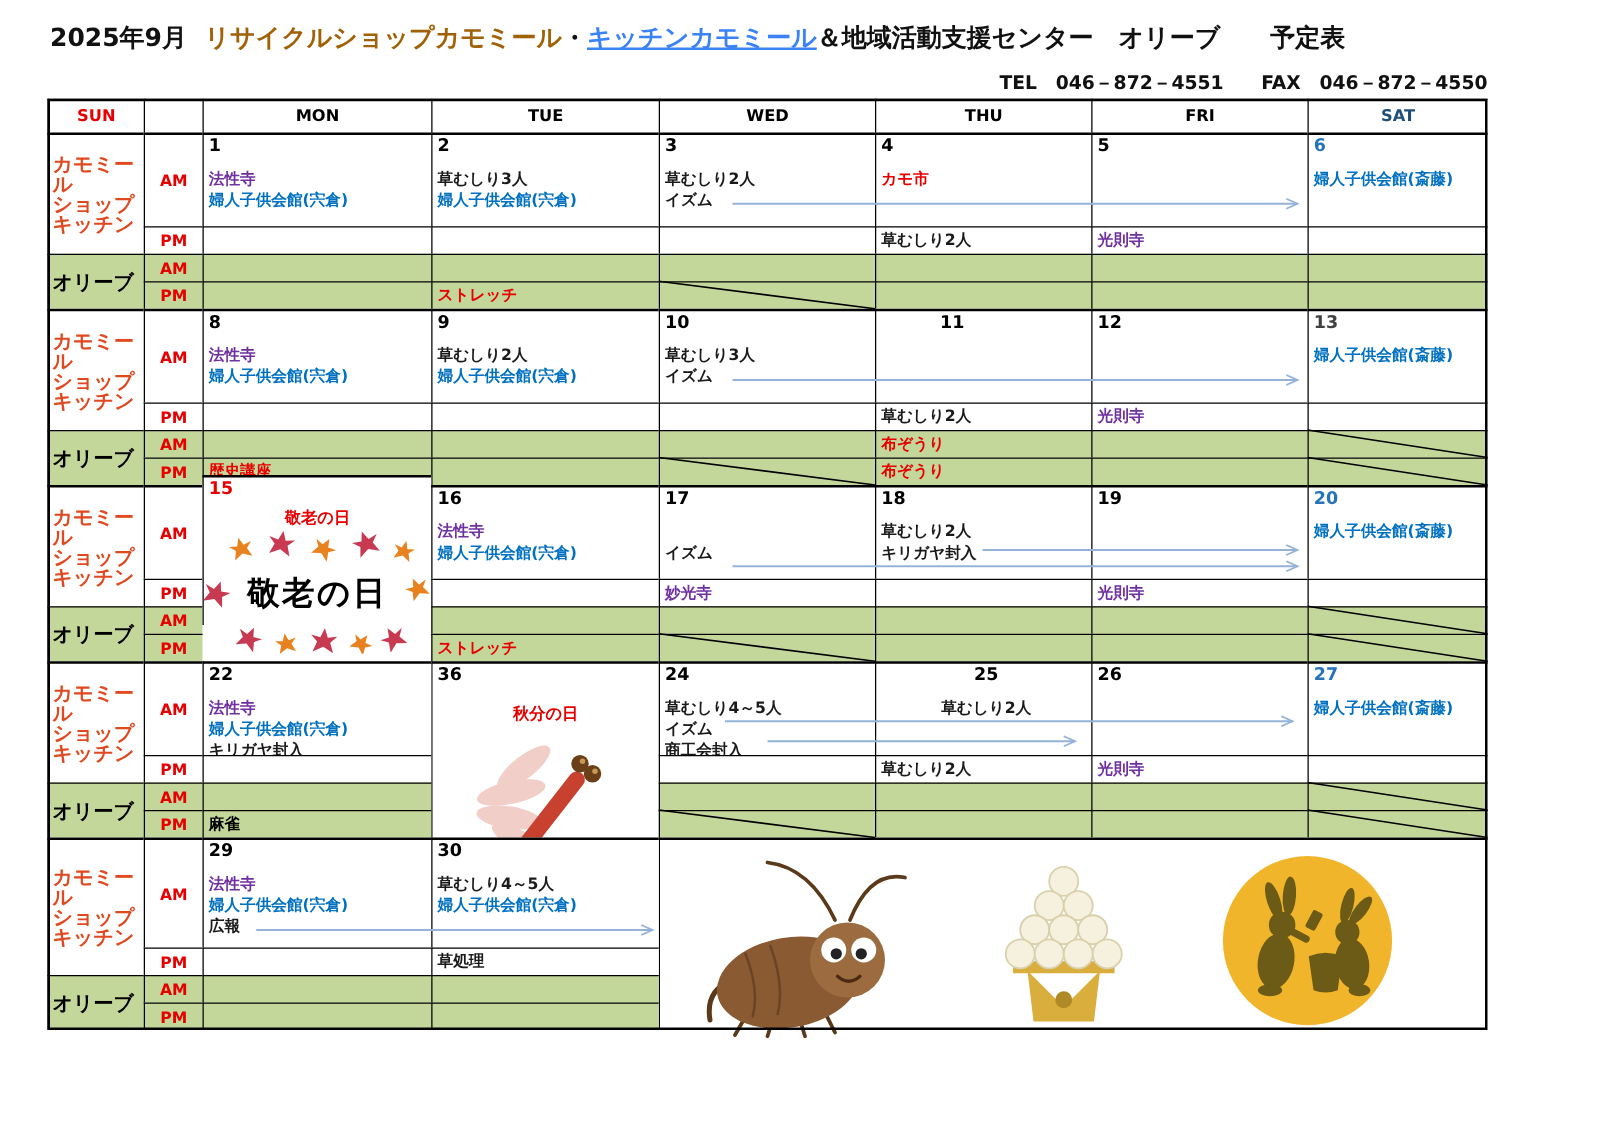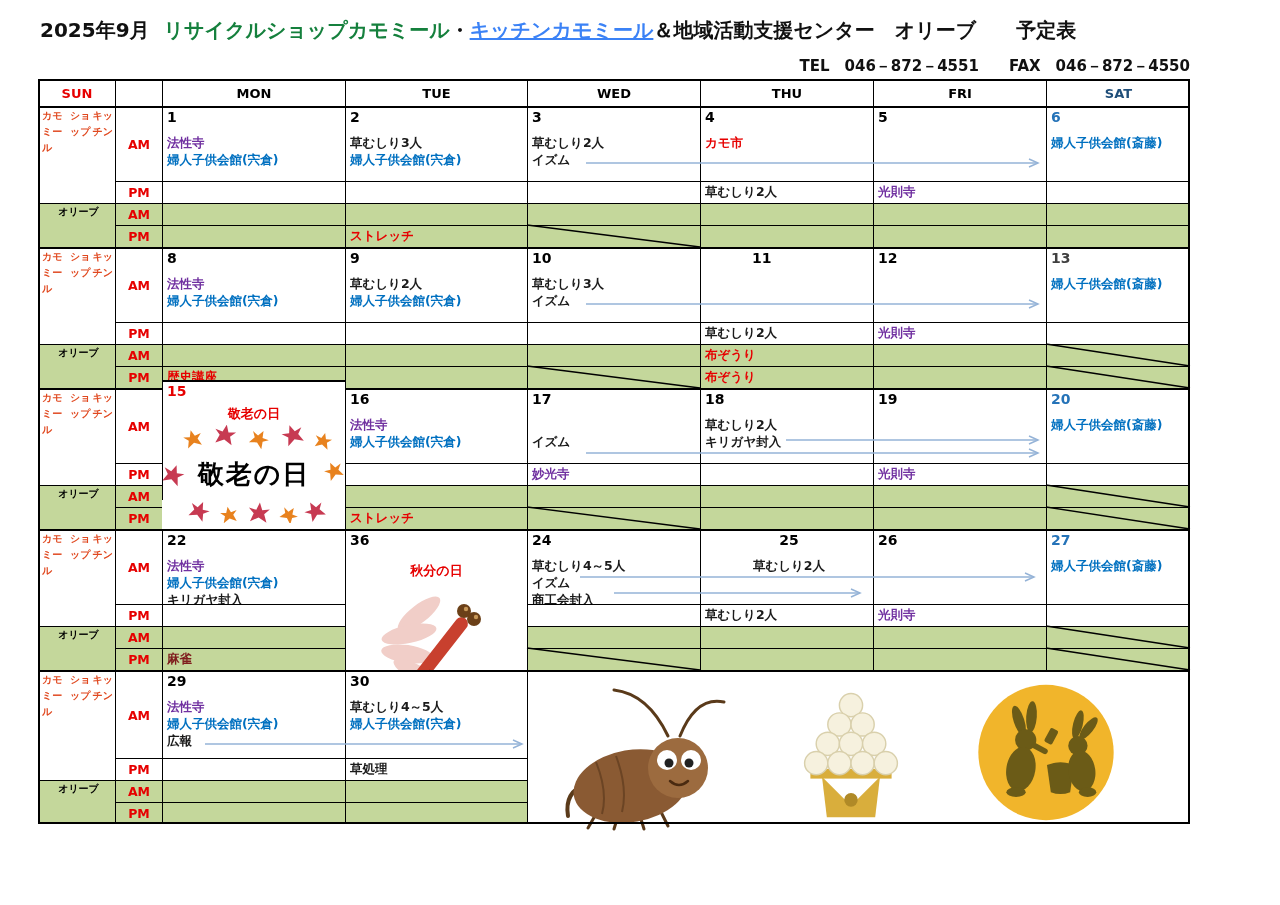--- a/index.html
+++ b/index.html
@@ -7,38 +7,38 @@
   .abs{position:absolute;box-sizing:border-box;}
   .cell{border-left:1px solid #000;border-top:1px solid #000;background:#fff;}
   .cell.green{background:#C4D79B;}
   .cell.wtop{border-top-width:2px;}
   .frame{border:2px solid #000;background:transparent;pointer-events:none;}
   .hdr{display:flex;align-items:center;justify-content:center;font-weight:bold;font-size:13px;}
   .num{font-size:14px;font-weight:bold;padding:2px 0 0 4px;line-height:15px;}
   .evts{margin-top:9px;}
   .ev{font-size:12.5px;font-weight:bold;line-height:17px;padding-left:4px;white-space:nowrap;}
   .pmev{font-size:12.5px;font-weight:bold;line-height:20px;padding-left:4px;white-space:nowrap;}
-  .sidelab{display:flex;justify-content:center;font-size:10px;font-weight:bold;line-height:16px;padding-left:3px;}
+  .sidelab{display:flex;flex-direction:column;justify-content:center;font-size:16px;font-weight:bold;line-height:16px;padding-left:3px;}
   .ampm{display:flex;align-items:center;justify-content:center;font-weight:bold;font-size:12.5px;}
   .title{position:absolute;left:40px;top:17px;font-size:20px;font-weight:bold;white-space:nowrap;color:#111;}
   .telline{position:absolute;right:90px;top:57px;font-size:15px;font-weight:bold;color:#111;}
   .footnote{position:absolute;right:92px;top:828px;font-size:13.5px;font-weight:bold;color:#111;}
   #overlay{position:absolute;left:0;top:0;pointer-events:none;}
   .capt{text-align:center;font-size:13px;font-weight:bold;}
   .keiro-art{position:relative;height:98px;margin-top:2px;}
   .keiro-art svg{position:absolute;left:0;top:0;}
   .keiro-word{position:absolute;left:0;top:32px;width:100%;text-align:center;font-size:26px;font-weight:bold;letter-spacing:2px;white-space:nowrap;}
   .artwrap{position:absolute;}
 </style>
 </head>
 <body>
 
 <div class="page">
   <div class="title">
-    <span>2025年9月</span><span>&nbsp;&nbsp;</span><span id="titleShop" style="color: #15803d;">リサイクルショップカモミール</span><span>・</span><span id="titleKitchen" style="color: #3b82f6; text-decoration: underline;">キッチンカモミール</span><span>＆地域活動支援センター　オリーブ　　予定表</span>
+    <span>2025年9月</span><span>&nbsp;&nbsp;</span><span id="titleShop" style="color: #a16207;">リサイクルショップカモミール</span><span>・</span><span id="titleKitchen" style="color: #3b82f6; text-decoration: underline;">キッチンカモミール</span><span>＆地域活動支援センター　オリーブ　　予定表</span>
   </div>
   <div class="telline">TEL　046－872－4551　　FAX　046－872－4550</div>
   <div id="calendar">
       <div class="abs cell hdr" style="left: 38px; top: 79px; width: 77px; height: 27px;">
         <span style="color: rgb(230, 0, 0);">SUN</span>
       </div>
       <div class="abs cell hdr" style="left: 115px; top: 79px; width: 47px; height: 27px;">
         <span></span>
       </div>
       <div class="abs cell hdr" style="left: 162px; top: 79px; width: 183px; height: 27px;">
@@ -395,21 +395,21 @@
       <div class="abs cell " style="left: 873px; top: 604px; width: 173px; height: 22px;">
         <div class="pmev" style="color: rgb(112, 48, 160);">光則寺</div>
       </div>
       <div class="abs cell " style="left: 1046px; top: 604px; width: 144px; height: 22px;"></div>
       <div class="abs cell green" style="left: 162px; top: 626px; width: 183px; height: 22px;"></div>
       <div class="abs cell green" style="left: 527px; top: 626px; width: 173px; height: 22px;"></div>
       <div class="abs cell green" style="left: 700px; top: 626px; width: 173px; height: 22px;"></div>
       <div class="abs cell green" style="left: 873px; top: 626px; width: 173px; height: 22px;"></div>
       <div class="abs cell green" style="left: 1046px; top: 626px; width: 144px; height: 22px;"></div>
       <div class="abs cell green" style="left: 162px; top: 648px; width: 183px; height: 22px;">
-        <div class="pmev" style="color: #7f1d1d;">麻雀</div>
+        <div class="pmev" style="color: #000000;">麻雀</div>
       </div>
       <div class="abs cell green" style="left: 527px; top: 648px; width: 173px; height: 22px;"></div>
       <div class="abs cell green" style="left: 700px; top: 648px; width: 173px; height: 22px;"></div>
       <div class="abs cell green" style="left: 873px; top: 648px; width: 173px; height: 22px;"></div>
       <div class="abs cell green" style="left: 1046px; top: 648px; width: 144px; height: 22px;"></div>
       <div class="abs cell sidelab wtop" style="left: 38px; top: 670px; width: 77px; height: 110px; color: rgb(224, 72, 31);">
         <div>カモミール</div>
         <div>ショップ</div>
         <div>キッチン</div>
       </div>

